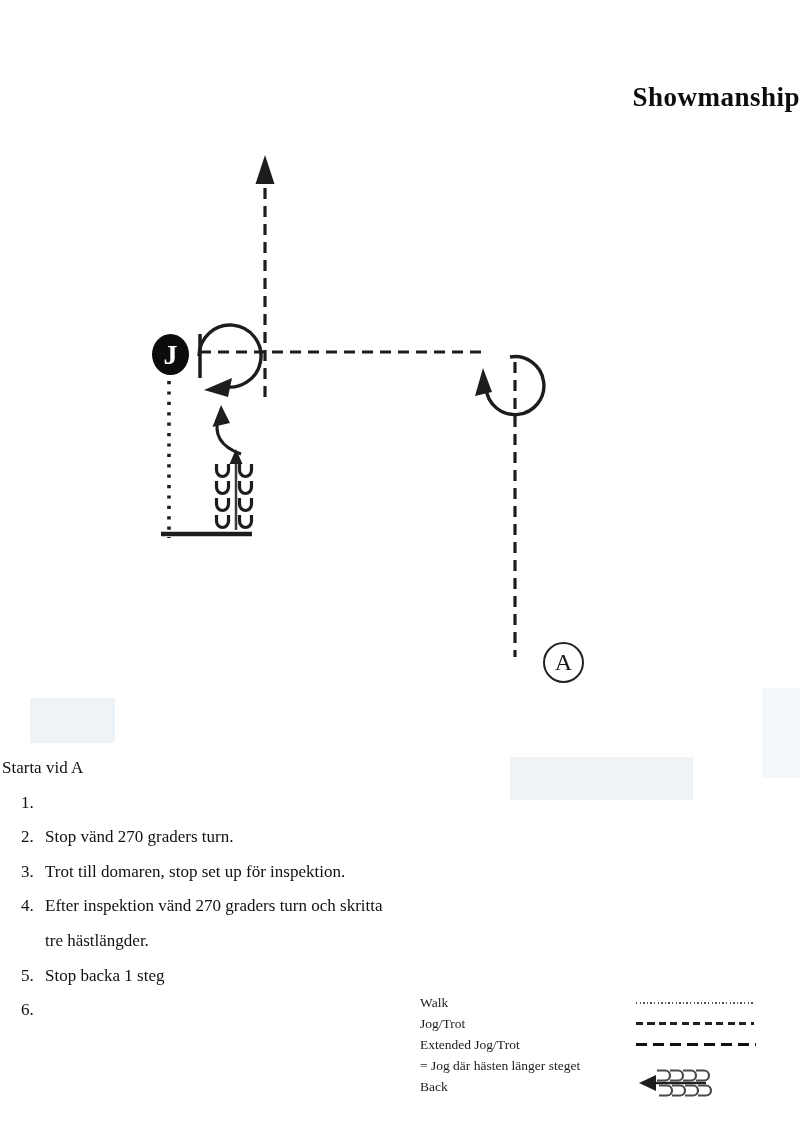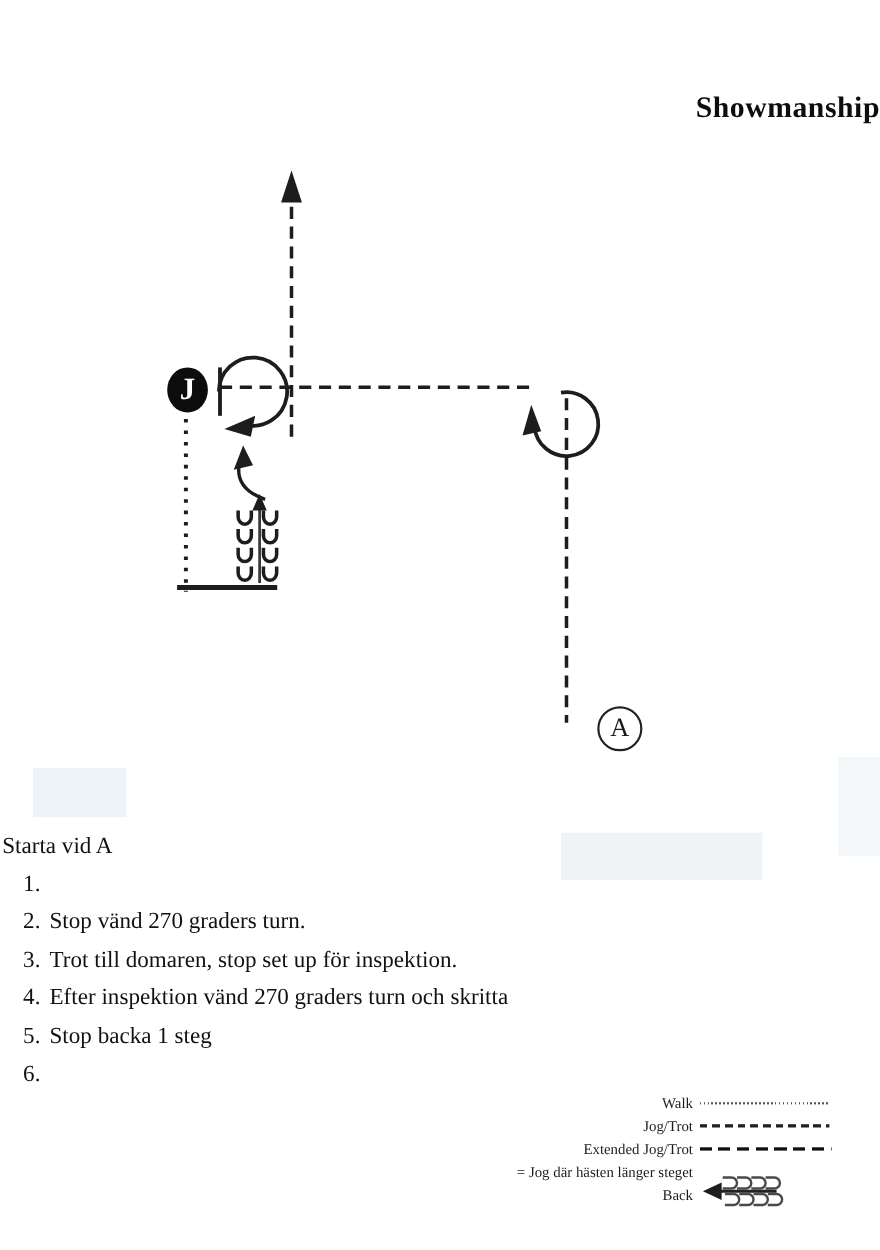--- a/index.html
+++ b/index.html
@@ -35,29 +35,29 @@
     background:#0c0c0c;color:#ffffff;display:flex;align-items:center;justify-content:center;
     font-size:28px;font-weight:bold;
   }
   .start-marker{
     left:543px;top:642px;width:41px;height:41px;border-radius:50%;
     border:2.5px solid #222;background:#fff;display:flex;align-items:center;justify-content:center;
     font-size:24px;color:#1a1a1a;box-sizing:border-box;
   }
 
   
-  .instructions{left:0;top:751px;width:580px;font-size:21px;line-height:34.6px;color:#111;}
+  .instructions{left:0;top:751px;width:580px;font-size:17px;line-height:34.6px;color:#111;}
   .iline{display:flex;}
   .inum{flex:0 0 24px;margin-left:21px;}
   .intro{padding-left:2px;}
 
   
   .legend{left:420px;top:992px;width:345px;font-size:13.5px;color:#1c1c1c;}
   .lrow{display:flex;align-items:center;height:21px;}
-  .llabel{flex:0 0 216px;text-align:right;padding-right:6px;box-sizing:border-box;white-space:nowrap;}
+  .llabel{flex:0 0 216px;padding-right:6px;box-sizing:border-box;white-space:nowrap;}
   .lsample{flex:0 0 120px;position:relative;}
   .ls-walk{height:2px;background:repeating-linear-gradient(90deg,#555 0 1.5px,transparent 1.5px 3.6px);width:117px;}
   .ls-jog{height:2.2px;background:repeating-linear-gradient(90deg,#222 0 7px,transparent 7px 11.5px);width:118px;}
   .ls-extended{height:3.8px;background:repeating-linear-gradient(90deg,#101010 0 11px,transparent 11px 17px);width:120px;}
   .ls-lope{height:2.4px;background:#222;width:117px;}
   .ls-back{width:115px;height:30px;overflow:visible;margin-top:-4px;}
 </style>
 </head>
 <body>
 
@@ -145,20 +145,21 @@
   <div class="iline">
     <span class="inum">3.</span>
     <span class="itext">Trot till domaren, stop set up för inspektion.</span>
   </div>
   <div class="iline">
     <span class="inum">4.</span>
     <span class="itext">Efter inspektion vänd 270 graders turn och skritta</span>
   </div>
   <div class="iline">
     <span class="inum"></span>
+    <span class="itext">tre hästlängder.</span>
   </div>
   <div class="iline">
     <span class="inum">5.</span>
     <span class="itext">Stop backa 1 steg</span>
   </div>
   <div class="iline">
     <span class="inum">6.</span>
   </div>
 </div>
 

